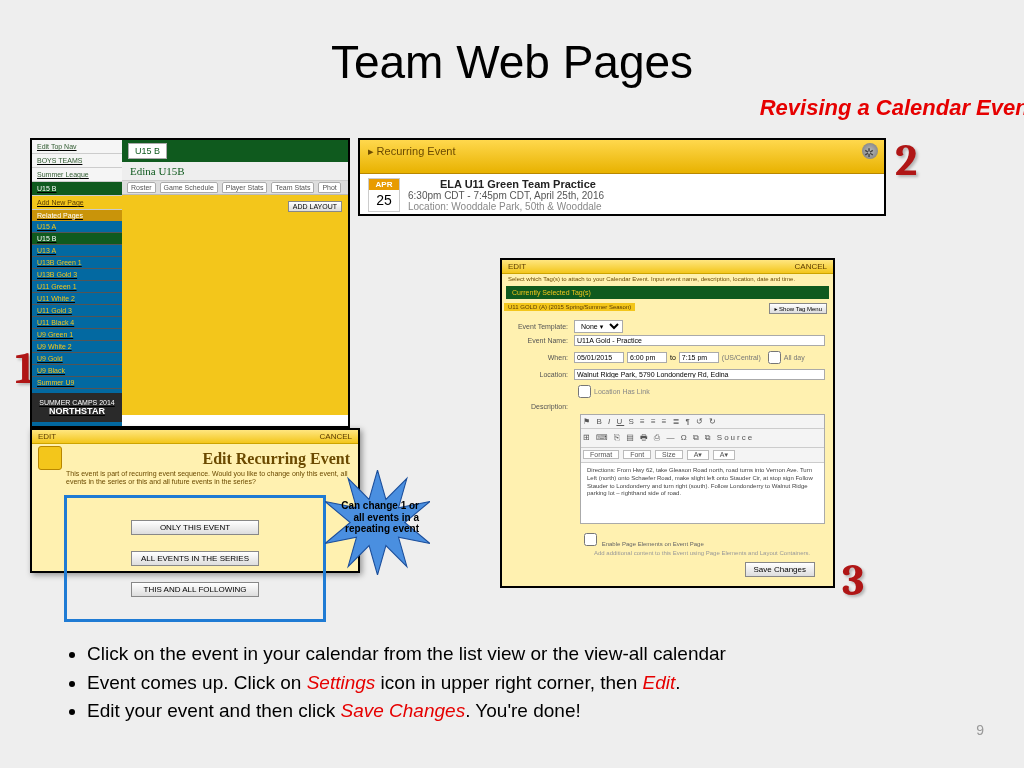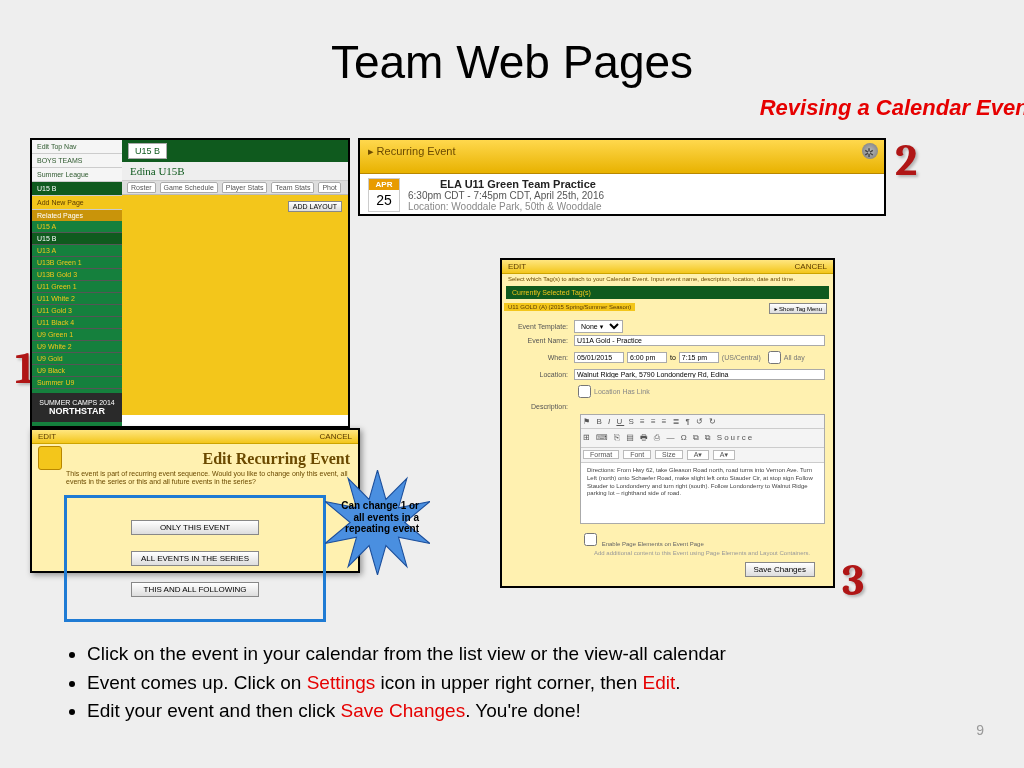--- a/index.html
+++ b/index.html
@@ -17,21 +17,21 @@
   .step3  { top:555px; left:842px; }
 
   
   .redbox { position:absolute; border:3px solid #e60000; background:transparent; pointer-events:none; }
   .rb-gear    { top:144px; left:847px; width:32px; height:26px; }
   .rb-event   { top:338px; left:148px; width:195px; height:18px; }
   .rb-save    { top:556px; left:765px; width:62px; height:20px; }
 
   
   .p1 { position:absolute; top:138px; left:30px; width:320px; height:290px; border:2px solid #000; background:#fff; overflow:hidden; font-size:8px; }
-  .p1 .nav { float:left; width:90px; background:#15803d; height:100%; }
+  .p1 .nav { float:left; width:90px; background:#0369a1; height:100%;text-decoration:underline; }
   .p1 .nav .navitem { background:#f5f5f5; color:#2f5a2f; padding:3px 5px; border-bottom:1px solid #ccc; font-size:7px; }
   .p1 .nav .navitem.green { background:#0f5a1e; color:#fff; }
   .p1 .nav .navitem.yellow { background:#f3c61b; color:#5a3a00; }
   .p1 .nav .reltitle { background:#c9940a; color:#fff; padding:2px 5px; font-size:7px; }
   .p1 .nav .relitem { color:#f3c61b; padding:2px 5px; font-size:7px; border-bottom:1px solid #555; }
   .p1 .nav .relitem.sel { background:#0f5a1e; color:#fff; }
   .p1 .nav .ad { background:#2a2a2a; color:#fff; text-align:center; font-size:7px; padding:6px 2px; margin-top:4px; }
   .p1 .nav .ad b { color:#fff; font-size:9px; display:block; }
   .p1 .content { margin-left:90px; height:100%; }
   .p1 .banner { background:#0f5a1e; height:22px; }
@@ -88,21 +88,21 @@
   .p4 .save { float:right; margin:6px 10px 0 0; background:linear-gradient(#fff,#ddd); border:1px solid #888; padding:2px 8px; font-size:8px;}
 
   
   .burst { position:absolute; top:470px; left:325px; width:105px; height:105px; }
   .burst svg { position:absolute; top:0; left:0; }
   .burst .btxt { position:absolute; top:30px; left:12px; width:82px; text-align:right; font-size:10px; font-weight:bold; color:#000; line-height:1.15;}
 
   
   .bullets { position:absolute; top:640px; left:65px; width:870px; font-size:19px; color:#000; line-height:1.5;}
   .bullets ul { margin:0; padding-left:22px;}
-  .bullets .kw { color:#e60000; }
+  .bullets .kw { color:#e60000;font-style:italic; }
 
   .pagenum { position:absolute; bottom:30px; right:40px; color:#999; font-size:14px;}
 </style>
 </head>
 <body>
 
 <div class="slide">
   <div class="title">Team Web Pages</div>
   <div class="subtitle">Revising a Calendar Event</div>
 

